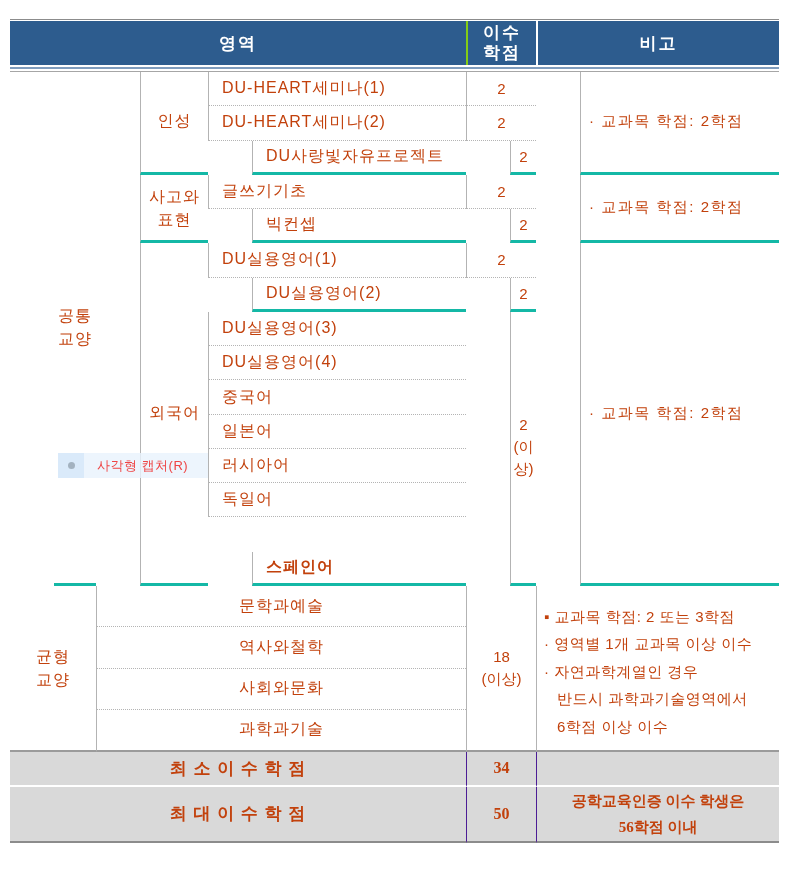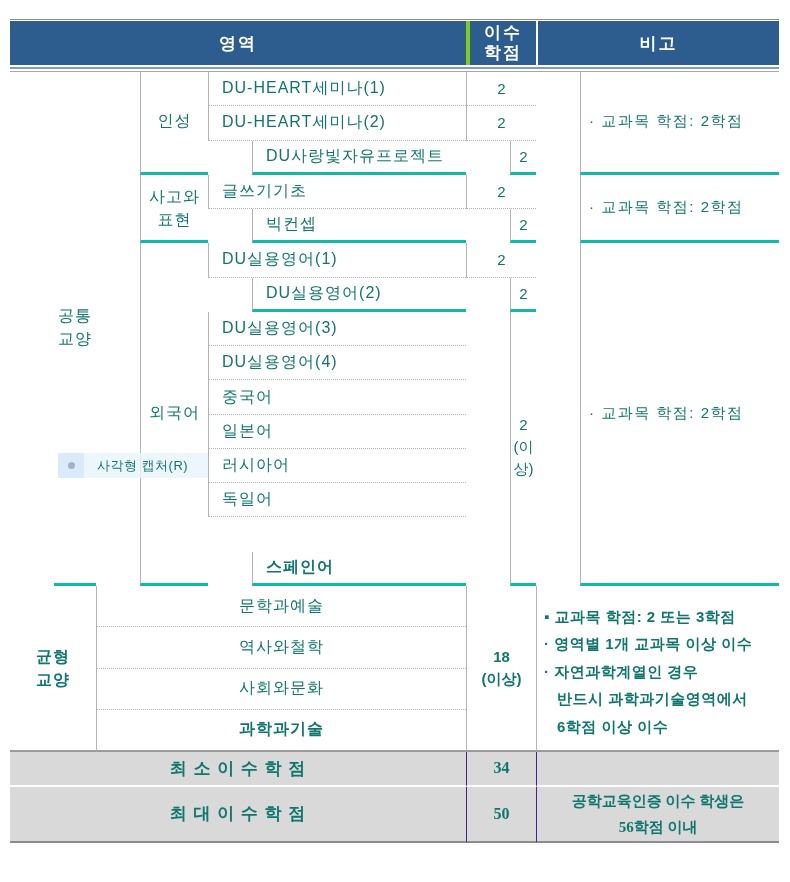--- a/index.html
+++ b/index.html
@@ -5,55 +5,55 @@
   html,body{margin:0;padding:0;background:#ffffff;}
   body{width:790px;height:882px;position:relative;font-family:"Liberation Sans","DejaVu Sans",sans-serif;}
   .page{padding:9px 11px 0 10px;width:769px;}
   .title{font-size:18px;font-weight:bold;color:#000;letter-spacing:0.5px;height:24px;}
   .topline{height:1px;background:#8c8c8c;margin-top:10px;}
   .gapline{height:1px;background:#ffffff;}
   
   .hdr{display:flex;height:44px;background:#2d5c8e;}
   .hcell{display:flex;align-items:center;justify-content:center;color:#ffffff;font-weight:bold;font-size:17px;letter-spacing:2px;}
   .hc1{width:456px;}
-  .hc2{width:70px;border-left:4px solid #84cc16;box-sizing:border-box;}
+  .hc2{width:70px;border-left:2px solid #84cc16;box-sizing:border-box;}
   .hc3{width:243px;border-left:2px solid #fff;box-sizing:border-box;}
   .dbl1{height:2px;background:#ffffff;}
   .dbl2{height:2px;background:#7f9cbd;}
   .dbl3{height:2px;background:#ffffff;}
   .dbl4{height:1px;background:#a6a6a6;}
   
   .tbl{display:grid;grid-template-columns:86px 112px 258px 70px 243px;
        grid-template-rows:repeat(15,34.27px) repeat(4,41.4px) 35px 56px;}
-  .c{display:flex;align-items:center;justify-content:center;font-size:16px;color:#0f766e;box-sizing:border-box;letter-spacing:1px;}
+  .c{display:flex;align-items:center;justify-content:center;font-size:16px;color:#c2410c;box-sizing:border-box;letter-spacing:1px;}
   .left{justify-content:flex-start;padding-left:13px;}
   .ml{white-space:pre-line;text-align:center;line-height:23px;}
   .cr{font-size:15px;letter-spacing:0;}
   .crm{white-space:pre-line;text-align:center;line-height:22px;font-size:15px;letter-spacing:0;}
   .bl{border-left:1px solid #b3b3b3;}
   .bd{border-bottom:1px dotted #b4b4b4;}
   .bs{border-bottom:3px solid #14b8a6;margin-left:44px;}
-  .bh{border-bottom:2px solid #9b9b9b;font-weight:bold;}
+  .bh{border-bottom:2px solid #9b9b9b;}
   .bw{border-bottom:2px solid #ffffff;}
   .blw{border-left:1px solid #4c1d95;font-family:Liberation Serif, serif;}
   .bb2{border-bottom:2px solid #8c8c8c;}
   .gray{background:#d9d9d9;}
   .note{justify-content:flex-start;padding-left:8px;font-size:15px;letter-spacing:1.5px;}
   .notemulti{display:block;padding-top:17px;padding-left:7px;font-size:15px;letter-spacing:0.5px;}
   .notemulti div{line-height:27.5px;}
   .notemulti .ind{padding-left:13px;}
   .totlabel{font-weight:bold;font-size:17px;letter-spacing:1px;}
   .totval{font-weight:bold;font-size:16px;letter-spacing:0;}
   .totnote{font-weight:bold;font-size:15px;white-space:pre-line;text-align:center;line-height:26px;letter-spacing:0;}
   
   .capbar{position:absolute;left:58px;top:453px;width:150px;height:25px;display:flex;align-items:center;
           background:rgba(233,243,252,0.82);z-index:5;}
   .capsq{width:26px;height:25px;background:rgba(214,232,249,0.85);display:flex;align-items:center;justify-content:center;}
   .capdot{width:7px;height:7px;border-radius:50%;background:#a3b2c0;}
-  .caplabel{color:#0f766e;font-size:13px;padding-left:13px;letter-spacing:0.5px;}
+  .caplabel{color:#ef4444;font-size:13px;padding-left:13px;letter-spacing:0.5px;}
 </style>
 </head>
 <body>
 
 <div class="page">
 
   <div class="topline"></div>
   <div class="gapline"></div>
 
   <div class="hdr">

